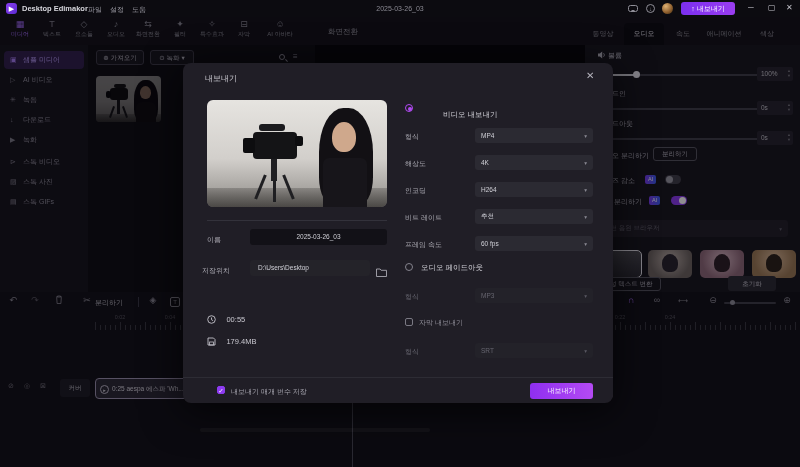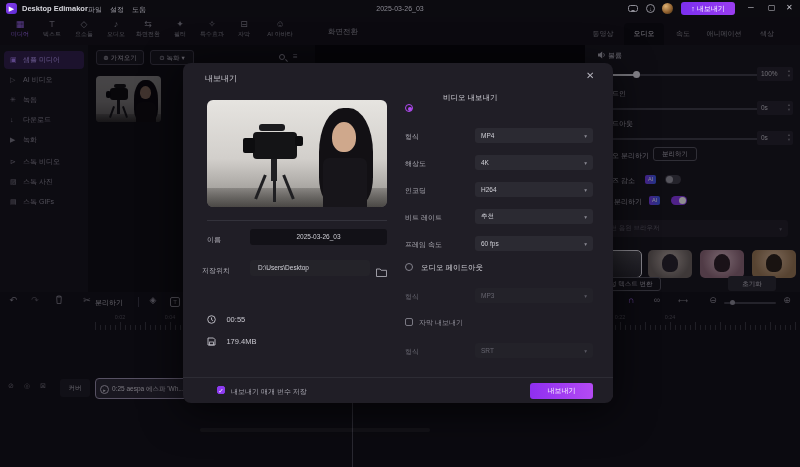--- a/index.html
+++ b/index.html
@@ -512,21 +512,21 @@
       <svg width="9" height="9" viewBox="0 0 9 9" style="vertical-align:-1.5px;">
           <path d="M1 1h5.5L8 2.5V8H1z" fill="none" stroke="#c5c4cc" stroke-width="0.9"></path>
           <rect x="2.6" y="5" width="3.8" height="3" fill="none" stroke="#c5c4cc" stroke-width="0.8"></rect>
         </svg>
       <span style="font-size:7.5px;color:#c9c8d0;margin-left:6px;">179.4MB</span>
     </div>
 
     <div class="radio" style="left:222px;top:41px;">
         <div class="dot"></div>
       </div>
-    <div class="sect-label" style="left:238px;top:30px;padding-left:22px;">비디오 내보내기</div>
+    <div class="sect-label" style="left:238px;top:47px;padding-left:22px;">비디오 내보내기</div>
 
     <div class="dlg-label" style="left:222px;top:69px;">형식</div>
     <div class="select" style="top:65px;">
         <span>MP4</span>
         <span class="chev">▾</span>
       </div>
 
     <div class="dlg-label" style="left:222px;top:96px;">해상도</div>
     <div class="select" style="top:92px;">
         <span>4K</span>

